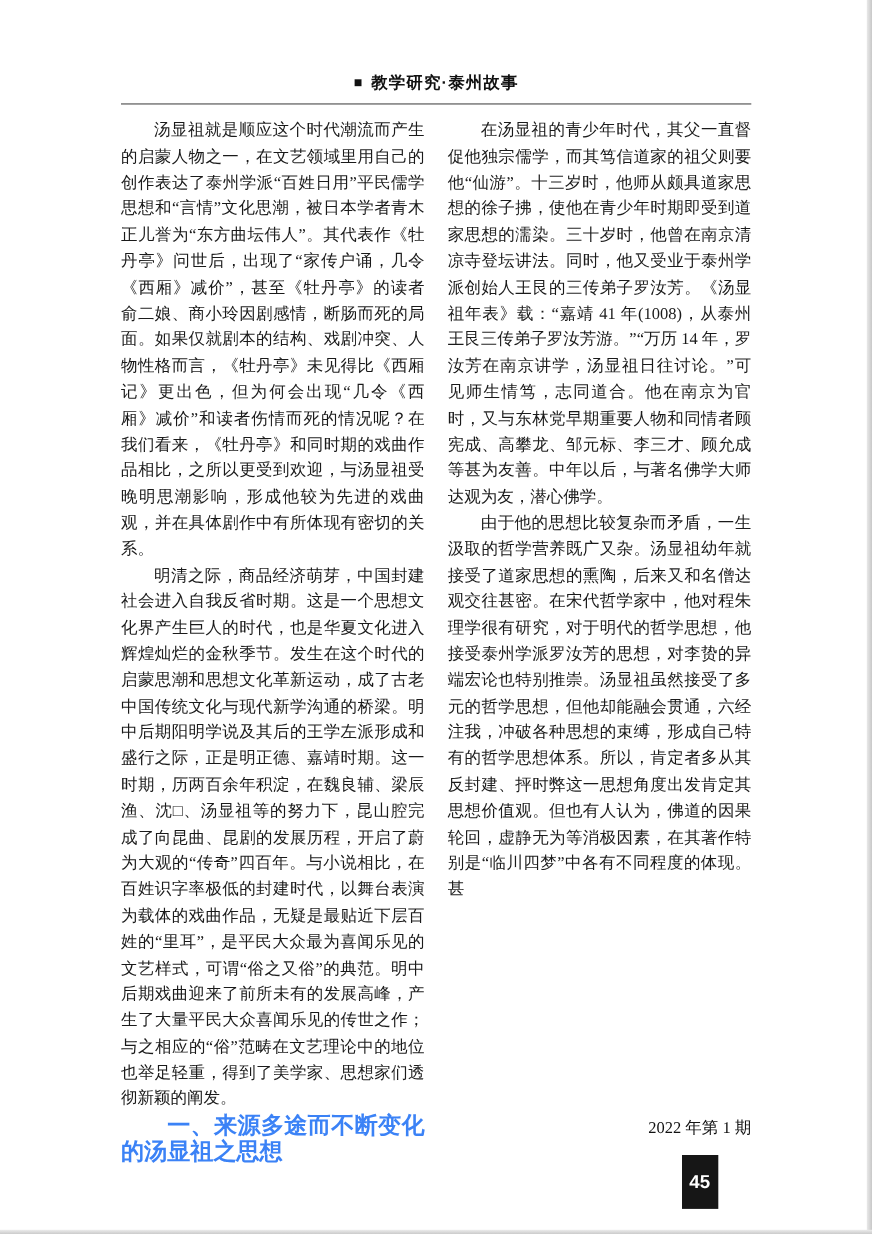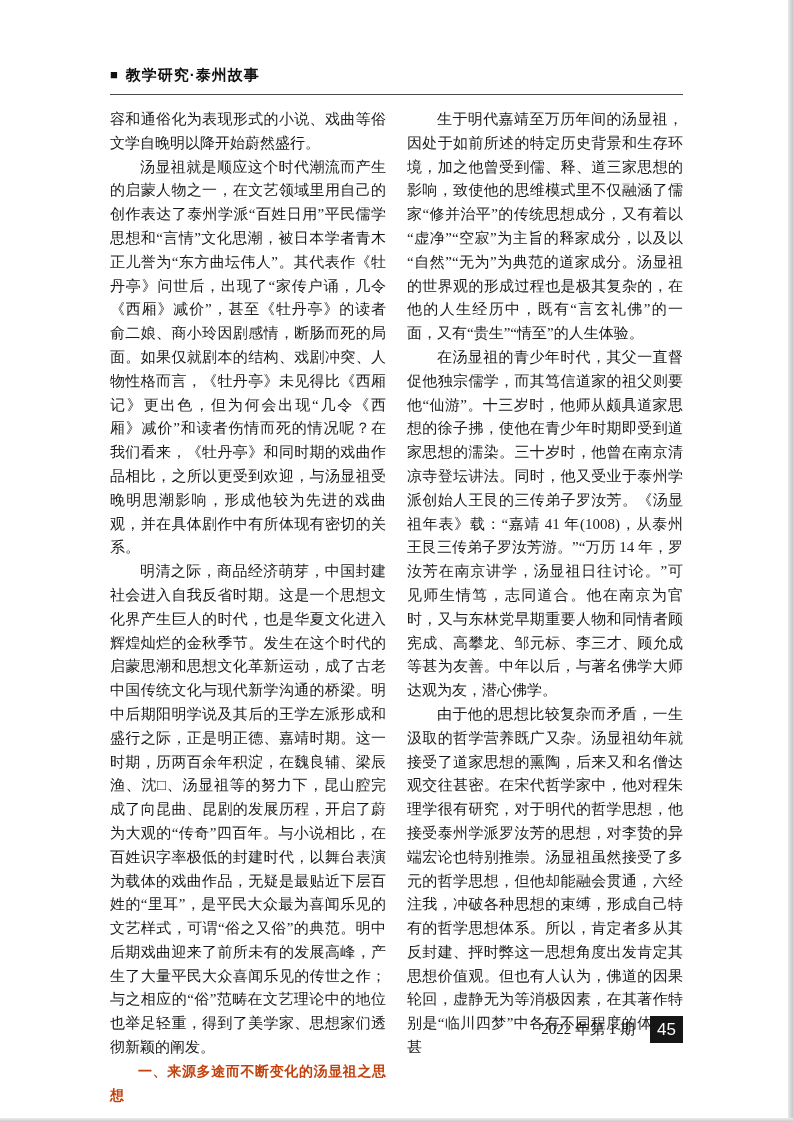--- a/index.html
+++ b/index.html
@@ -28,21 +28,21 @@
     background: linear-gradient(to right, #e9e9e9, #c6c6c6);
   }
   .edge-bottom {
     position: absolute;
     left: 0; bottom: 0;
     width: 100%; height: 4px;
     background: linear-gradient(to bottom, #ececec, #c9c9c9);
   }
   
   .header {
-    text-align: left;
+    text-align: center;
   }
   .header-label {
     font-family: "Liberation Sans", "DejaVu Sans", sans-serif;
     font-weight: bold;
     font-size: 15px;
     letter-spacing: 1px;
     color: #111111;
   }
   .header-marker {
     font-size: 13px;
@@ -70,46 +70,47 @@
   }
   .col p {
     margin: 0;
   }
   .col p.indent {
     text-indent: 2em;
   }
   .col h2.heading {
     margin: 0;
     font-family: "Liberation Sans", "DejaVu Sans", sans-serif;
-    font-size: 14px;
+    font-size: 21px;
     font-weight: bold;
     line-height: 23.8px;
     text-indent: 2em;
-    color: #c2410c;
+    color: #3b82f6;
   }
   
   .footer {
     position: absolute;
     right: 110px;
     top: 1016px;
     display: flex;
     align-items: center;
     gap: 15px;
+    flex-direction: column;
   }
   .footer-issue {
     font-size: 15px;
     color: #111111;
   }
   .footer-pagenum {
     width: 33px;
-    height: 27px;
+    height: 49px;
     background: #161616;
     color: #ffffff;
     font-family: "Liberation Sans", "DejaVu Sans", sans-serif;
-    font-weight: normal;
+    font-weight: bold;
     font-size: 17px;
     display: flex;
     align-items: center;
     justify-content: center;
   }
 </style>
 </head>
 <body>
 
 <div class="page">
@@ -117,28 +118,26 @@
   <header class="header">
     <span class="header-label">
       <span class="header-marker">■</span><span>教学研究·泰州故事</span>
     </span>
     <div class="header-rule"></div>
   </header>
 
   <main class="columns">
 
     <section class="col">
-      <p class="cont">容和通俗化为表现形式的小说、戏曲等俗文学自晚明以降开始蔚然盛行。</p>
       <p class="indent">汤显祖就是顺应这个时代潮流而产生的启蒙人物之一，在文艺领域里用自己的创作表达了泰州学派“百姓日用”平民儒学思想和“言情”文化思潮，被日本学者青木正儿誉为“东方曲坛伟人”。其代表作《牡丹亭》问世后，出现了“家传户诵，几令《西厢》减价”，甚至《牡丹亭》的读者俞二娘、商小玲因剧感情，断肠而死的局面。如果仅就剧本的结构、戏剧冲突、人物性格而言，《牡丹亭》未见得比《西厢记》更出色，但为何会出现“几令《西厢》减价”和读者伤情而死的情况呢？在我们看来，《牡丹亭》和同时期的戏曲作品相比，之所以更受到欢迎，与汤显祖受晚明思潮影响，形成他较为先进的戏曲观，并在具体剧作中有所体现有密切的关系。</p>
       <p class="indent">明清之际，商品经济萌芽，中国封建社会进入自我反省时期。这是一个思想文化界产生巨人的时代，也是华夏文化进入辉煌灿烂的金秋季节。发生在这个时代的启蒙思潮和思想文化革新运动，成了古老中国传统文化与现代新学沟通的桥梁。明中后期阳明学说及其后的王学左派形成和盛行之际，正是明正德、嘉靖时期。这一时期，历两百余年积淀，在魏良辅、梁辰渔、沈□、汤显祖等的努力下，昆山腔完成了向昆曲、昆剧的发展历程，开启了蔚为大观的“传奇”四百年。与小说相比，在百姓识字率极低的封建时代，以舞台表演为载体的戏曲作品，无疑是最贴近下层百姓的“里耳”，是平民大众最为喜闻乐见的文艺样式，可谓“俗之又俗”的典范。明中后期戏曲迎来了前所未有的发展高峰，产生了大量平民大众喜闻乐见的传世之作；与之相应的“俗”范畴在文艺理论中的地位也举足轻重，得到了美学家、思想家们透彻新颖的阐发。</p>
       <h2 class="heading">一、来源多途而不断变化的汤显祖之思想</h2>
     </section>
 
     <section class="col">
-      <p class="indent">生于明代嘉靖至万历年间的汤显祖，因处于如前所述的特定历史背景和生存环境，加之他曾受到儒、释、道三家思想的影响，致使他的思维模式里不仅融涵了儒家“修并治平”的传统思想成分，又有着以“虚净”“空寂”为主旨的释家成分，以及以“自然”“无为”为典范的道家成分。汤显祖的世界观的形成过程也是极其复杂的，在他的人生经历中，既有“言玄礼佛”的一面，又有“贵生”“情至”的人生体验。</p>
       <p class="indent">在汤显祖的青少年时代，其父一直督促他独宗儒学，而其笃信道家的祖父则要他“仙游”。十三岁时，他师从颇具道家思想的徐子拂，使他在青少年时期即受到道家思想的濡染。三十岁时，他曾在南京清凉寺登坛讲法。同时，他又受业于泰州学派创始人王艮的三传弟子罗汝芳。《汤显祖年表》载：“嘉靖 41 年(1008)，从泰州王艮三传弟子罗汝芳游。”“万历 14 年，罗汝芳在南京讲学，汤显祖日往讨论。”可见师生情笃，志同道合。他在南京为官时，又与东林党早期重要人物和同情者顾宪成、高攀龙、邹元标、李三才、顾允成等甚为友善。中年以后，与著名佛学大师达观为友，潜心佛学。</p>
       <p class="indent">由于他的思想比较复杂而矛盾，一生汲取的哲学营养既广又杂。汤显祖幼年就接受了道家思想的熏陶，后来又和名僧达观交往甚密。在宋代哲学家中，他对程朱理学很有研究，对于明代的哲学思想，他接受泰州学派罗汝芳的思想，对李贽的异端宏论也特别推崇。汤显祖虽然接受了多元的哲学思想，但他却能融会贯通，六经注我，冲破各种思想的束缚，形成自己特有的哲学思想体系。所以，肯定者多从其反封建、抨时弊这一思想角度出发肯定其思想价值观。但也有人认为，佛道的因果轮回，虚静无为等消极因素，在其著作特别是“临川四梦”中各有不同程度的体现。甚</p>
     </section>
 
   </main>
 
   <footer class="footer">
     <span class="footer-issue">2022 年第 1 期</span>
     <span class="footer-pagenum">45</span>
   </footer>

